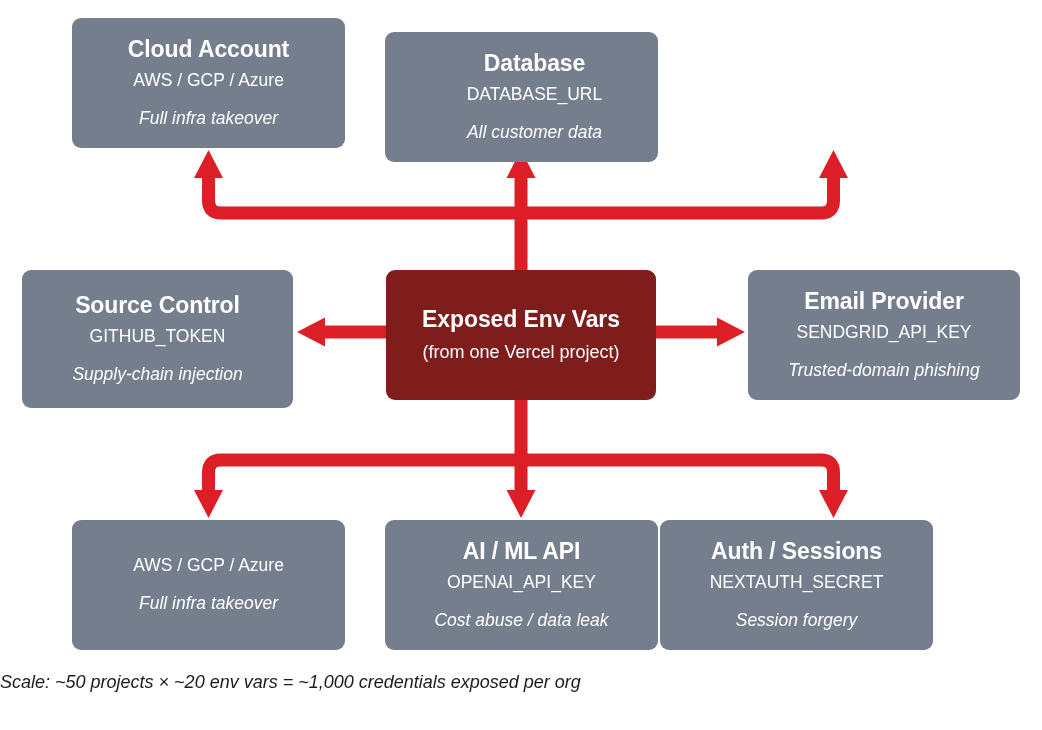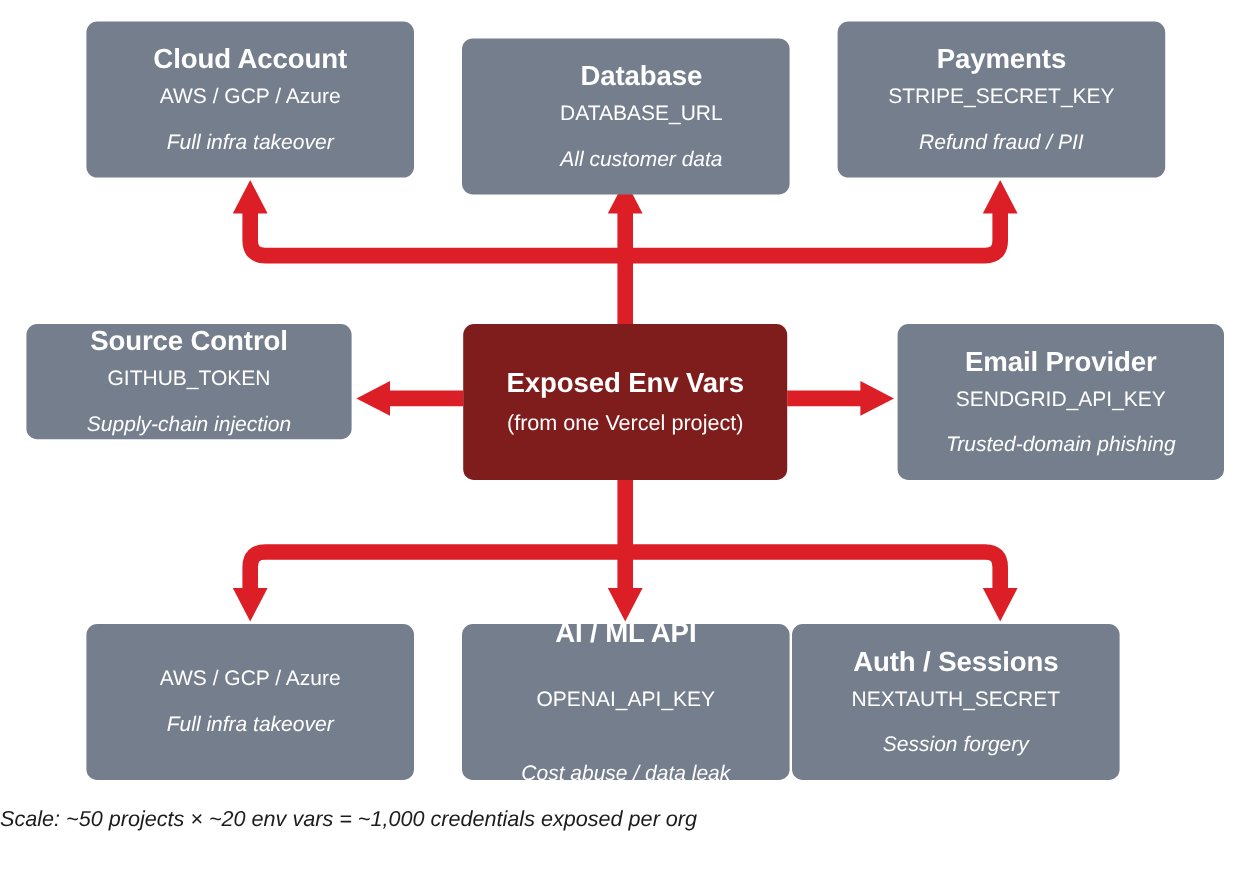--- a/index.html
+++ b/index.html
@@ -68,26 +68,26 @@
     font-size: 18px;
     font-weight: 400;
     line-height: 1.3;
   }
 
   
   #node-cloud-account   { left: 72px;  top: 18px;  width: 273px; height: 130px; }
   #node-database        { left: 385px; top: 32px;  width: 273px; height: 130px; padding-left: 34px; }
   #node-payments        { left: 698px; top: 18px;  width: 273px; height: 130px; }
   
-  #node-source-control  { left: 22px;  top: 270px; width: 271px; height: 96px; }
+  #node-source-control  { left: 22px;  top: 270px; width: 271px; height: 138px; }
   #node-center          { left: 386px; top: 270px; width: 270px; height: 130px; }
   #node-email-provider  { left: 748px; top: 270px; width: 272px; height: 130px; }
   
   #node-package-registry{ left: 72px;  top: 520px; width: 273px; height: 130px; }
-  #node-ai-ml-api       { left: 385px; top: 520px; width: 273px; height: 130px; gap: 24px; }
+  #node-ai-ml-api       { left: 385px; top: 520px; width: 273px; height: 130px; }
   #node-auth-sessions   { left: 660px; top: 520px; width: 273px; height: 130px; }
 
   #caption {
     position: absolute;
     left: 0;
     top: 672px;
     width: 1026px;
     font-size: 18px;
     font-style: italic;
     font-weight: 400;
@@ -142,25 +142,20 @@
     <div class="n-key">AWS / GCP / Azure</div>
     <div class="n-risk">Full infra takeover</div>
   </div>
 
   <div class="node gray" id="node-database">
     <div class="n-title">Database</div>
     <div class="n-key">DATABASE_URL</div>
     <div class="n-risk">All customer data</div>
   </div>
 
-  <div class="node gray" id="node-payments">
-    <div class="n-title">Payments</div>
-    <div class="n-key">STRIPE_SECRET_KEY</div>
-    <div class="n-risk">Refund fraud / PII</div>
-  </div>
 
   <div class="node gray" id="node-source-control">
     <div class="n-title">Source Control</div>
     <div class="n-key">GITHUB_TOKEN</div>
     <div class="n-risk">Supply-chain injection</div>
   </div>
 
   <div class="node red" id="node-center">
     <div class="n-title">Exposed Env Vars</div>
     <div class="n-sub">(from one Vercel project)</div>

